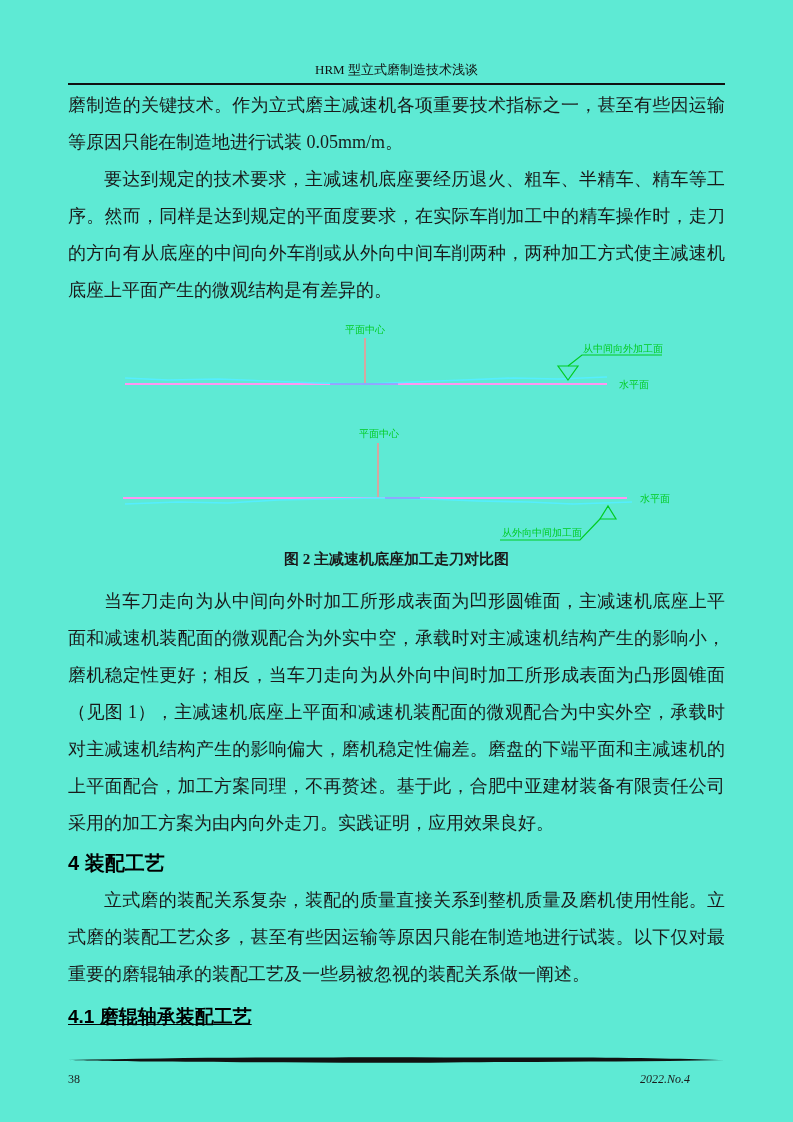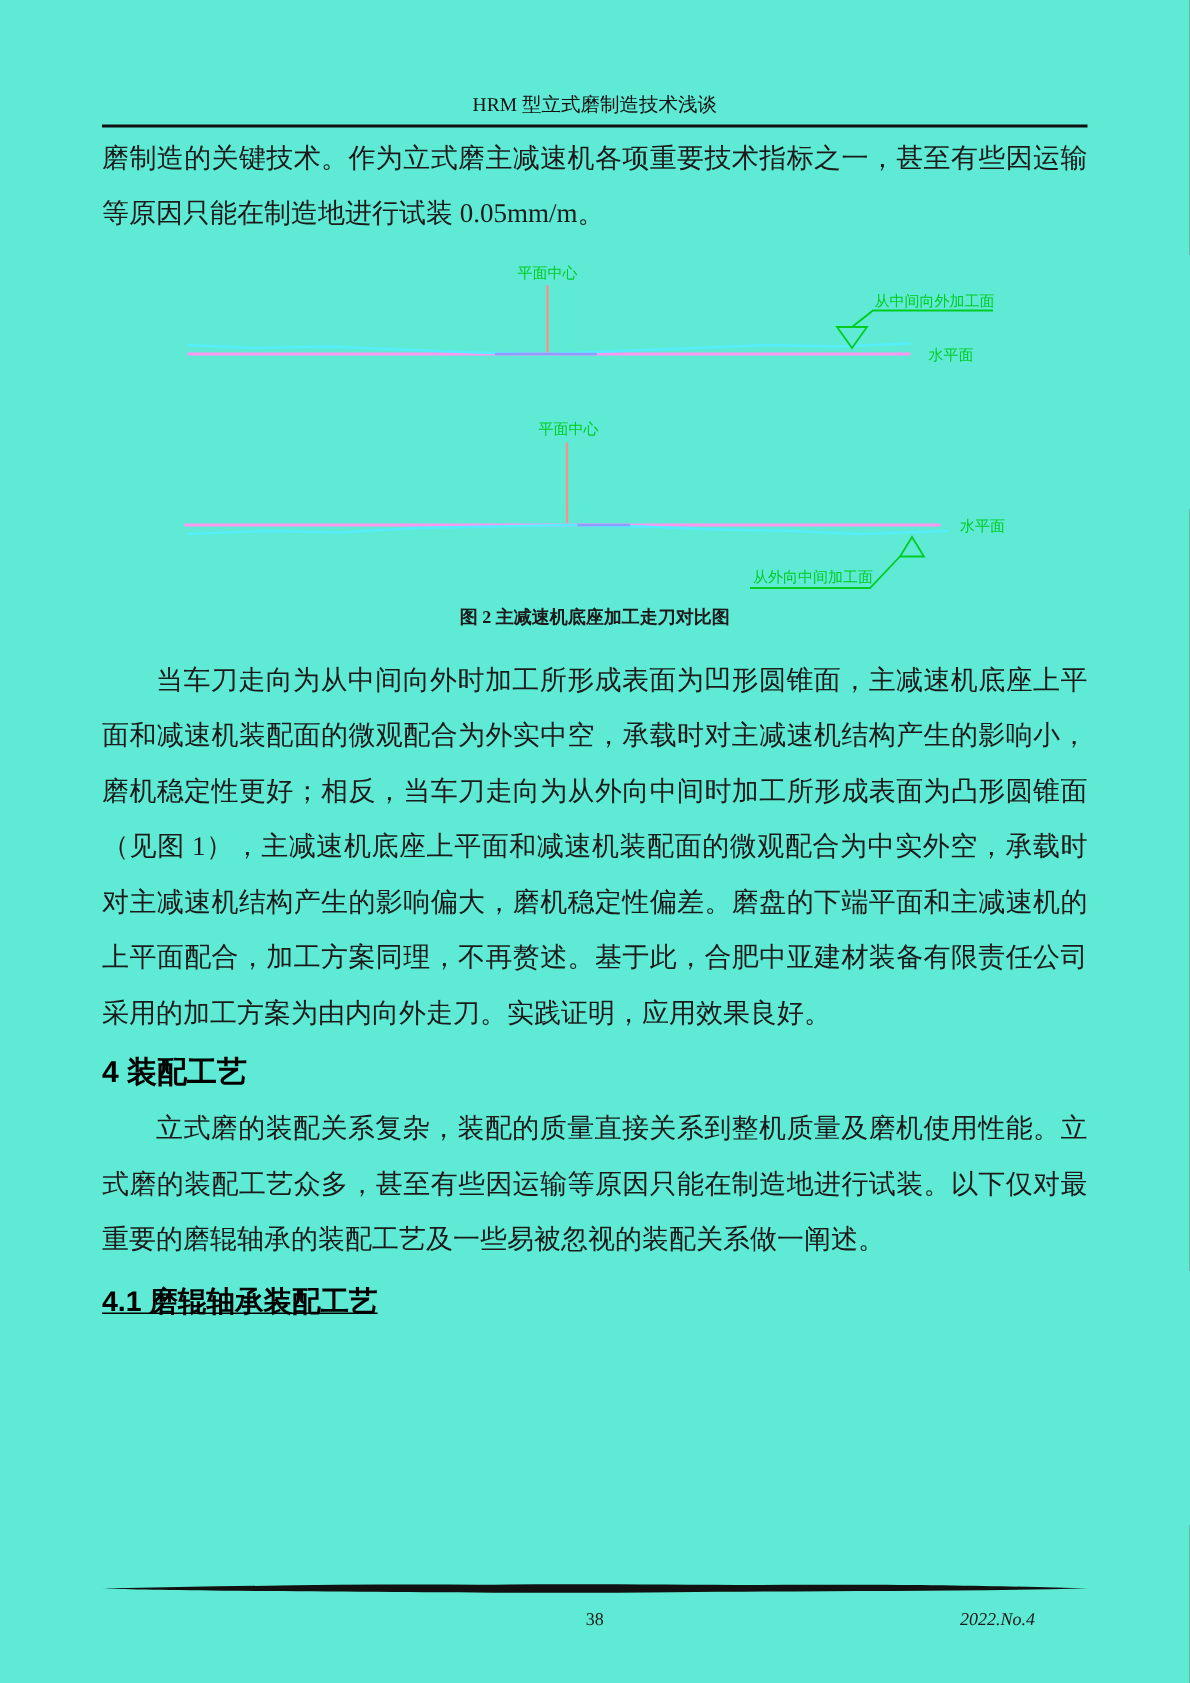--- a/index.html
+++ b/index.html
@@ -13,47 +13,48 @@
     margin-top:62px;text-align:center;font-size:13px;line-height:16px;color:#111;
   }
   .head-rule{margin-top:5px;height:2px;background:#111;}
   .para{
     font-size:18px;line-height:37px;text-align:justify;margin:0;
   }
   .para.first{margin-top:2px;}
   .para.indent{text-indent:2em;}
   .fig-svg{display:block;margin-top:8px;}
   .fig-caption{
-    text-align:center;font-size:12px;font-weight:bold;line-height:20px;margin-top:0;
+    text-align:center;font-size:15px;font-weight:bold;line-height:20px;margin-top:0;
   }
   .sec-heading{
     font-family:"Liberation Sans","DejaVu Sans",sans-serif;
     font-weight:bold;font-size:20px;line-height:26px;margin:8px 0 6px 0;color:#000;
   }
   .para.after-fig{margin-top:14px;}
   .subsec-heading{
     font-family:"Liberation Sans","DejaVu Sans",sans-serif;
     font-weight:bold;font-size:19px;line-height:24px;margin:12px 0 0 0;color:#000;text-decoration:underline;
   }
   .footer{position:absolute;left:68px;top:1050px;width:657px;}
   .footer-texts{position:relative;height:18px;margin-top:3px;font-size:12px;line-height:16px;}
-  .page-num{position:absolute;left:0;right:0;text-align:center;}
+  .page-num{position:absolute;left:0;right:0;text-align:left;}
   .issue{position:absolute;right:35px;top:0;font-style:italic;}
   svg text{font-family:"Liberation Sans","DejaVu Sans",sans-serif;}
 </style>
 </head>
 <body>
 
 <div class="page">
   <div class="content">
 
     <div class="running-head">HRM 型立式磨制造技术浅谈</div>
     <div class="head-rule"></div>
 
     <p class="para first">磨制造的关键技术。作为立式磨主减速机各项重要技术指标之一，甚至有些因运输等原因只能在制造地进行试装 0.05mm/m。</p>
+    <p class="para indent">要达到规定的技术要求，主减速机底座要经历退火、粗车、半精车、精车等工序。然而，同样是达到规定的平面度要求，在实际车削加工中的精车操作时，走刀的方向有从底座的中间向外车削或从外向中间车削两种，两种加工方式使主减速机底座上平面产生的微观结构是有差异的。</p>
 
     <svg class="fig-svg" width="657" height="232" viewBox="0 0 657 232">
 
       <g>
         <text x="297" y="16" font-size="10" text-anchor="middle" fill="#00cc22">平面中心</text>
         <line x1="297" y1="21" x2="297" y2="66" stroke-width="1.5" stroke="#ff8f8f"></line>
         <line x1="57" y1="67" x2="539" y2="67" stroke-width="2" stroke="#ff96f0"></line>
         <polyline points="57,61 100,63 150,62 200,64 250,66 297,67 345,65 395,63 445,61 490,62 539,60" fill="none" stroke-width="1.6" stroke="#55eeff"></polyline>
         <line x1="262" y1="67" x2="330" y2="67" stroke-width="1.6" stroke="#8f9bff"></line>
         <polygon points="490,49 510,49 500,63" fill="none" stroke-width="1.2" stroke="#00cc22"></polygon>

